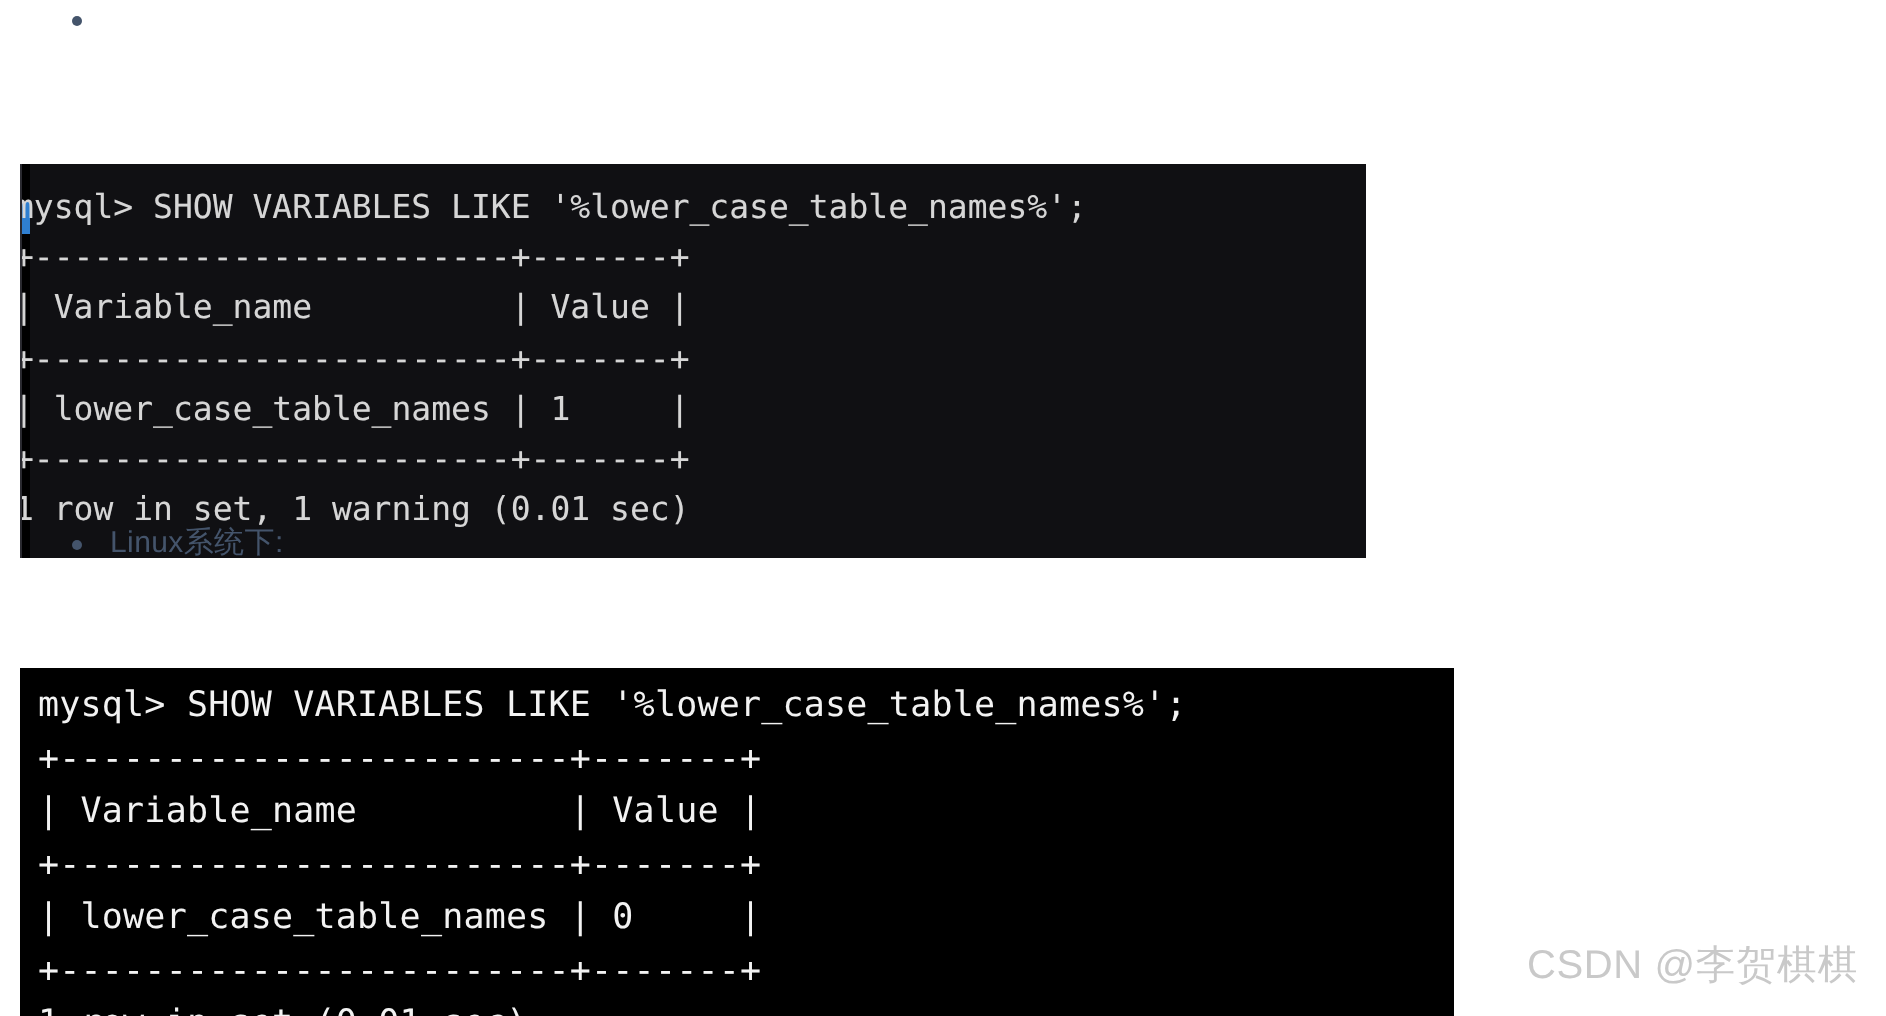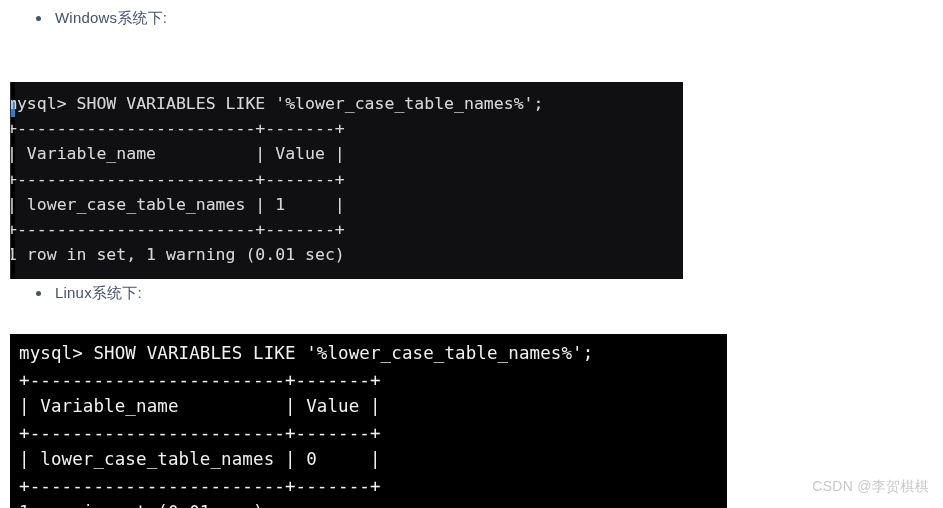--- a/index.html
+++ b/index.html
@@ -29,21 +29,21 @@
   }
   .bullet-dot {
     width: 5px;
     height: 5px;
     background: #44546b;
     border-radius: 50%;
     margin-right: 14px;
     flex: 0 0 auto;
   }
   #bullet-windows { left: 36px; top: 8px; }
-  #bullet-linux   { left: 36px; top: 262px; margin-top: 21px; }
+  #bullet-linux   { left: 36px; top: 262px; }
 
   
   .terminal {
     position: absolute;
     background: #0a0a0a;
     overflow: hidden;
     box-sizing: border-box;
     margin-top: 37px;
   }
   .terminal pre {
@@ -108,33 +108,32 @@
     top: 6px;
     letter-spacing: 0.1px;
   }
 
   
   #watermark {
     position: absolute;
     right: 14px;
     bottom: 12px;
     color: #c9c9c9;
-    font-size: 14px;
+    font-size: 20px;
     letter-spacing: 0.3px;
     white-space: nowrap;
     user-select: none;
     margin-left: 20px;
   }
 </style>
 </head>
 <body>
 
 <div class="bullet-line" id="bullet-windows">
   <span class="bullet-dot"></span>
-  <span>Windows系统下:</span>
 </div>
 
 <div class="terminal" id="terminal-windows">
   <div id="win-left-strip"></div>
   <div id="win-left-artifact"></div>
   <pre>mysql&gt; SHOW VARIABLES LIKE '%lower_case_table_names%';
 +------------------------+-------+
 | Variable_name          | Value |
 +------------------------+-------+
 | lower_case_table_names | 1     |

